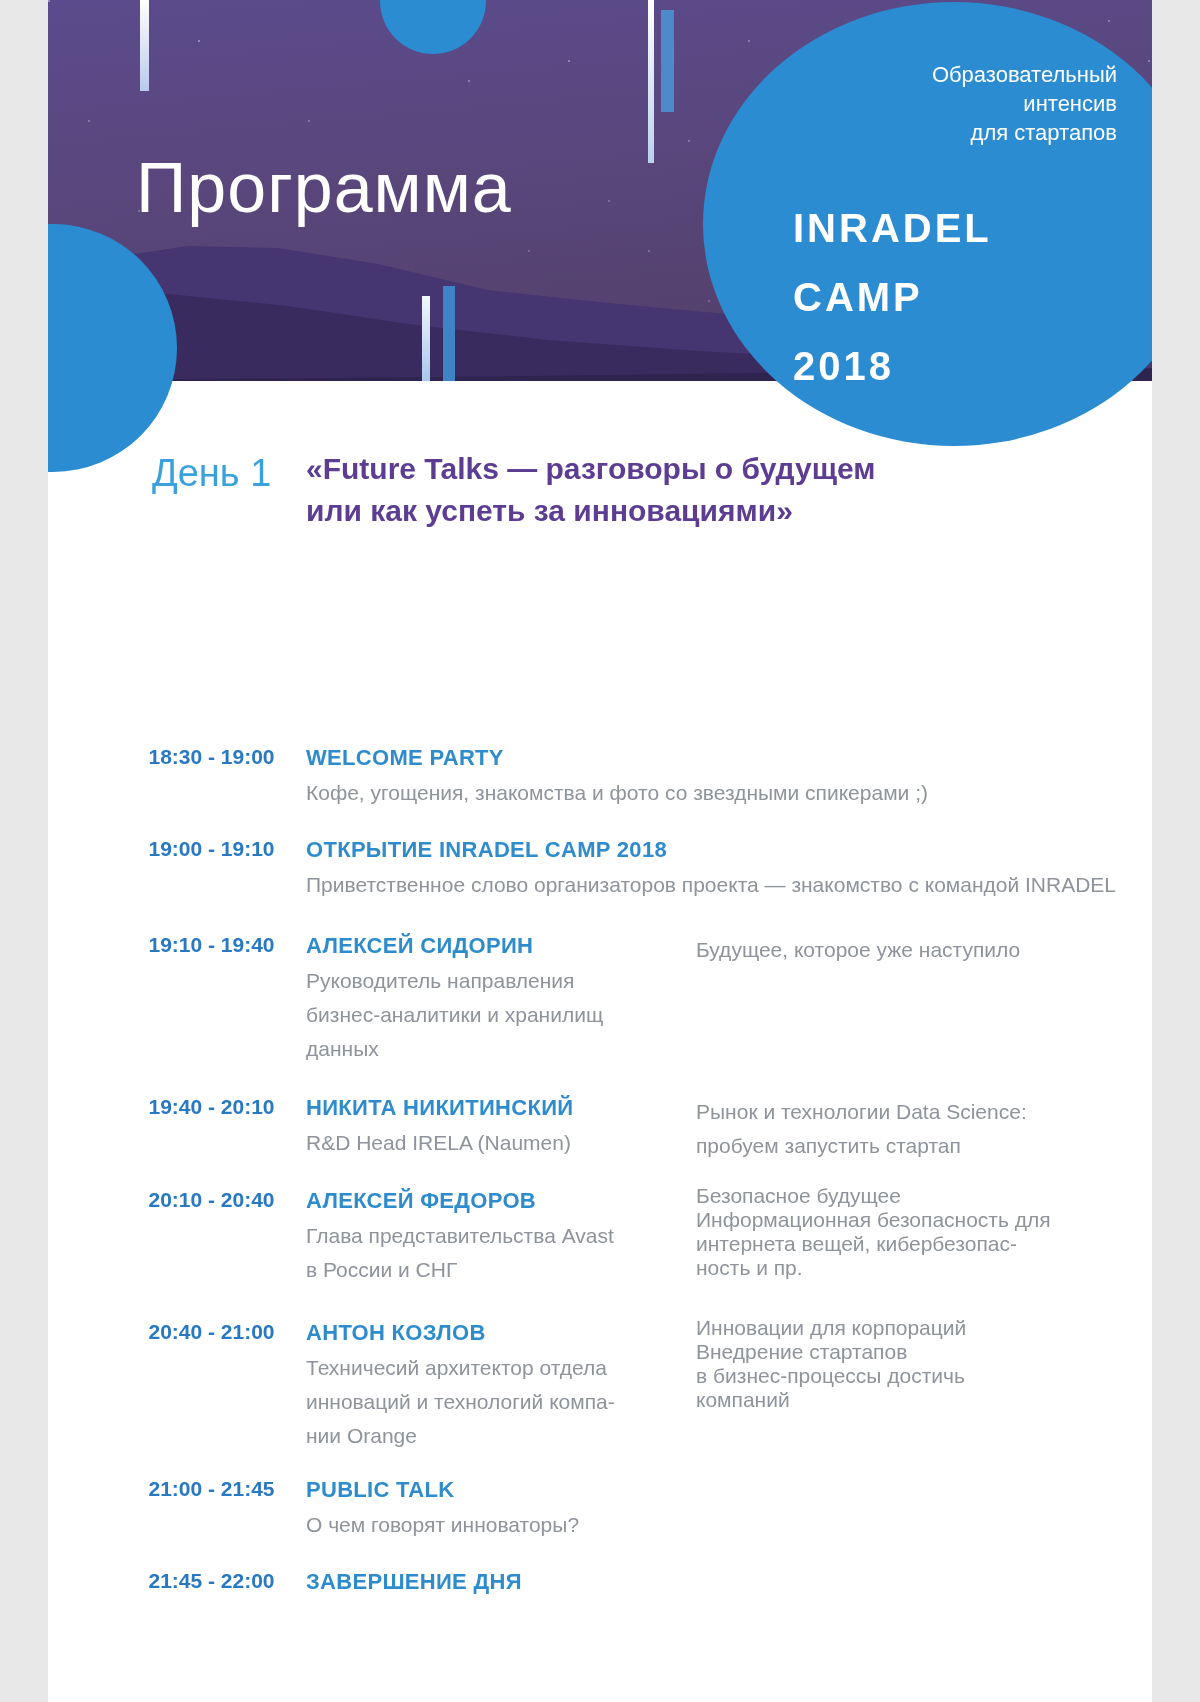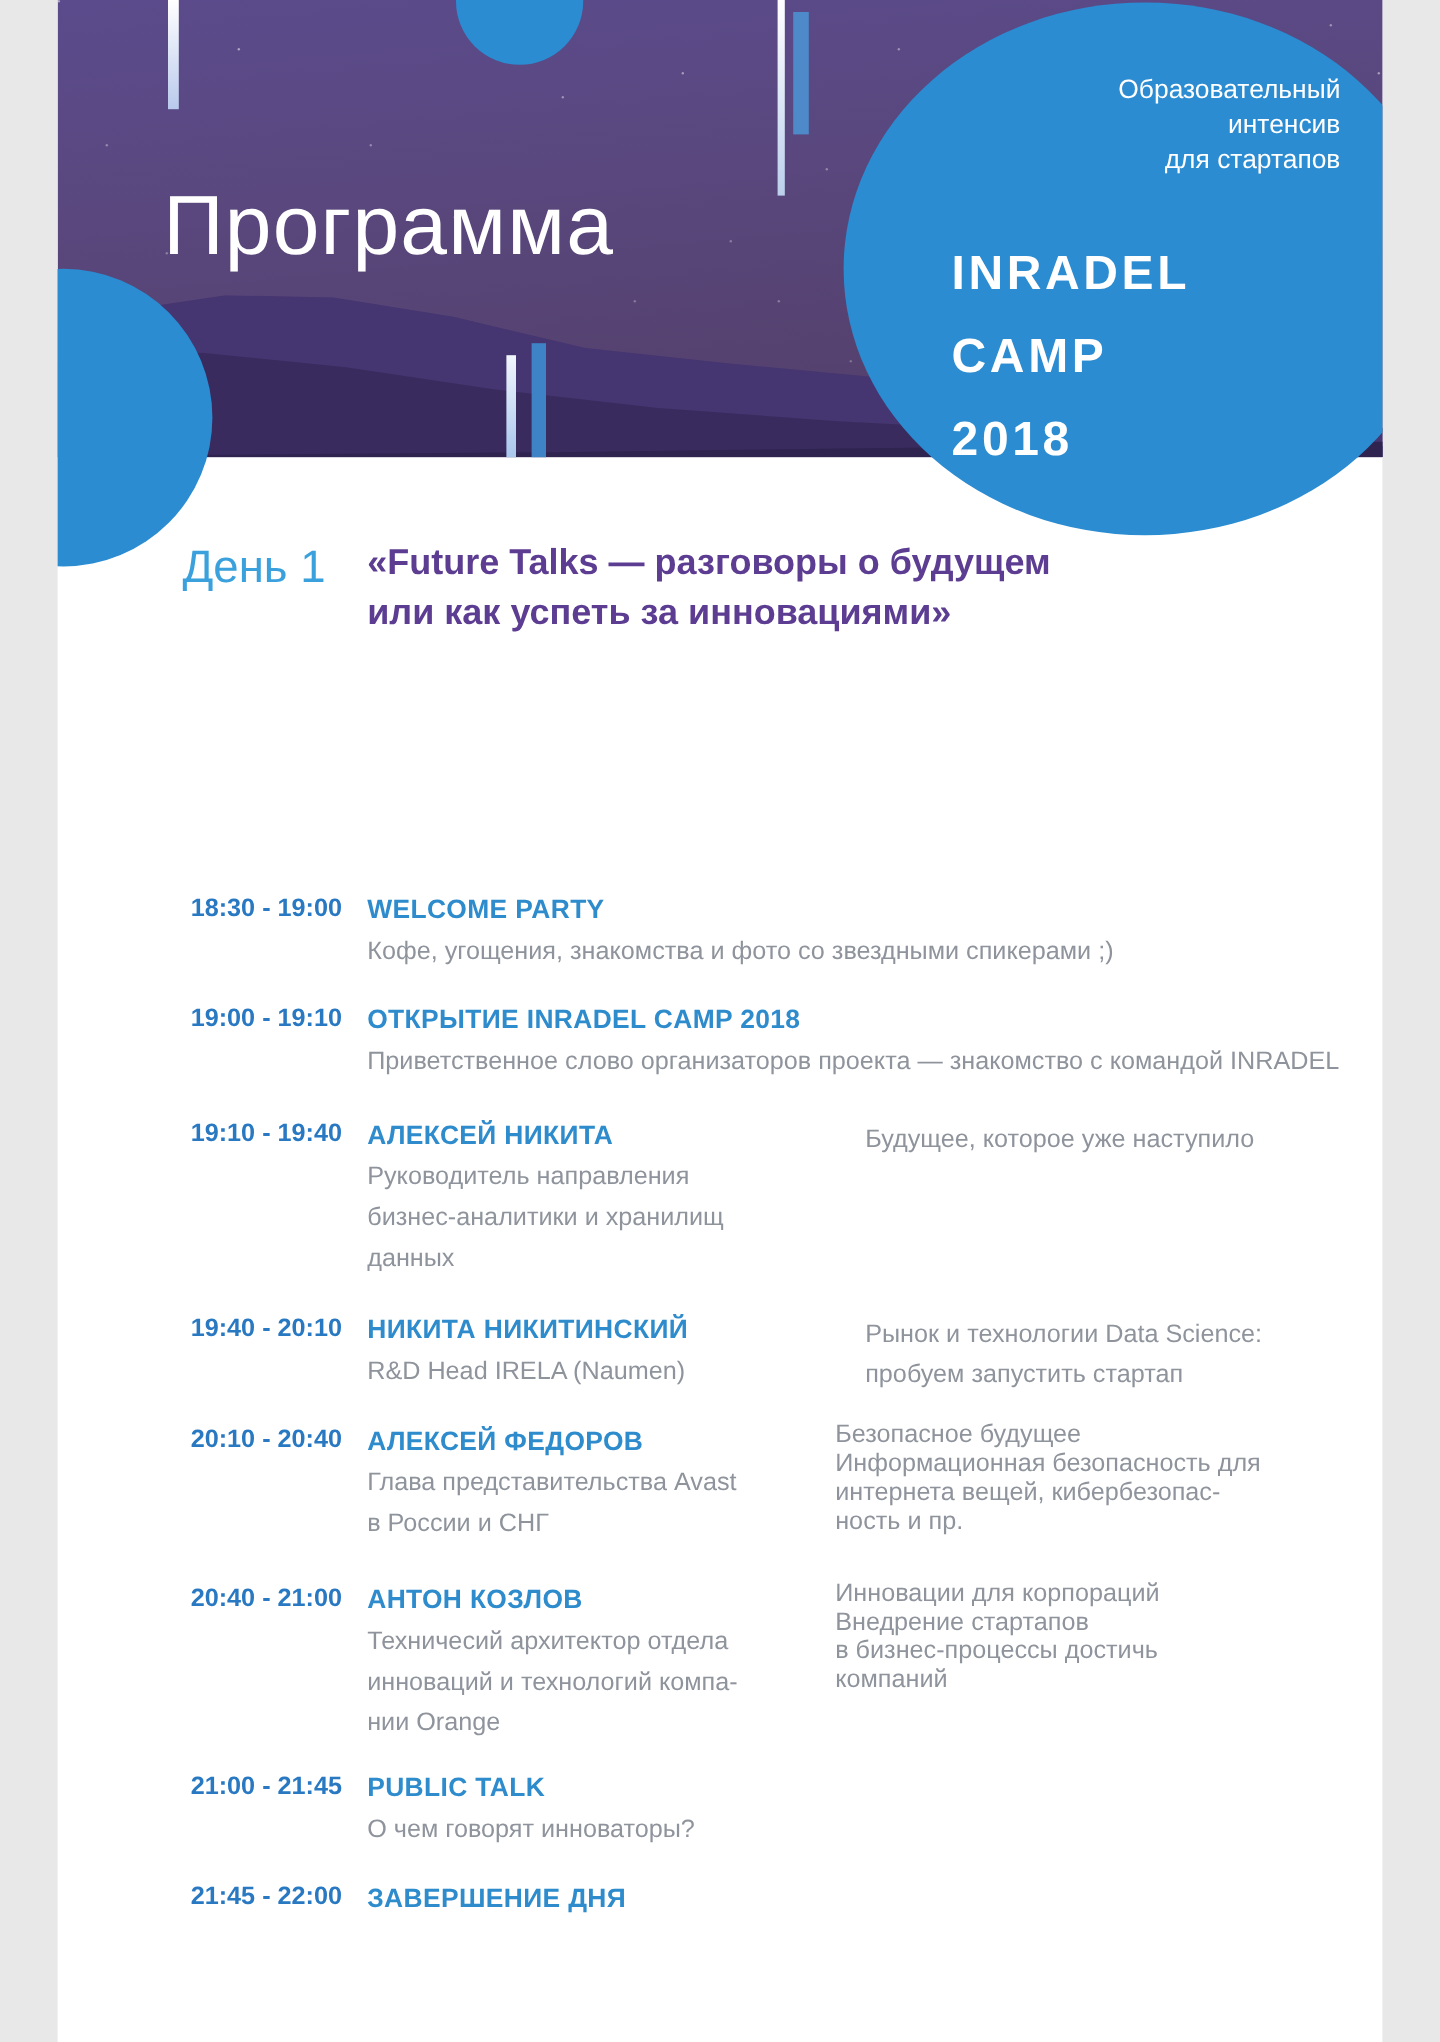--- a/index.html
+++ b/index.html
@@ -66,33 +66,33 @@
     position:absolute;left:258px;top:448px;font-size:30px;font-weight:700;
     line-height:42px;color:var(--purple-heading);white-space:pre-line;
   }
   .intro{
     position:absolute;left:258px;top:590px;font-size:22px;line-height:31px;
     color:var(--text-gray);white-space:pre-line;
   }
   
   .row{position:absolute;left:0;width:1200px;font-size:21px;}
   .time{
-    position:absolute;left:90px;top:0;width:147px;text-align:right;
+    position:absolute;left:90px;top:0;width:147px;text-align:center;
     color:var(--time-blue);font-weight:700;
   }
   .stitle{
     position:absolute;left:258px;top:0;color:var(--title-blue);
     font-weight:700;font-size:22px;letter-spacing:.3px;text-align:center;
   }
   .ssub{
     position:absolute;left:258px;top:31px;color:var(--text-gray);
     line-height:34px;white-space:pre-line;
   }
   .stopic{position:absolute;left:648px;color:var(--text-gray);white-space:pre-line;}
-  .topic-a{top:0;line-height:34px;margin-left:25px;}
+  .topic-a{top:0;line-height:34px;}
   .topic-b{top:-4px;line-height:24px;}
 </style>
 </head>
 <body>
 
 <div class="poster">
 
   <div class="header-band">
     <div class="stars"></div>
     <div class="ridge ridge-1"></div>
@@ -133,21 +133,21 @@
 
   <div class="row" style="top:837px">
     <div class="time">19:00 - 19:10</div>
     <div class="stitle">ОТКРЫТИЕ INRADEL CAMP 2018</div>
     <div class="ssub">Приветственное слово организаторов проекта — знакомство с командой INRADEL</div>
     <div class="stopic topic-a"></div>
   </div>
 
   <div class="row" style="top:933px">
     <div class="time">19:10 - 19:40</div>
-    <div class="stitle">АЛЕКСЕЙ НИКИТА</div>
+    <div class="stitle">АЛЕКСЕЙ СИДОРИН</div>
     <div class="ssub">Руководитель направления
 бизнес-аналитики и хранилищ
 данных</div>
     <div class="stopic topic-a">Будущее, которое уже наступило</div>
   </div>
 
   <div class="row" style="top:1095px">
     <div class="time">19:40 - 20:10</div>
     <div class="stitle">НИКИТА НИКИТИНСКИЙ</div>
     <div class="ssub">R&amp;D Head IRELA (Naumen)</div>

